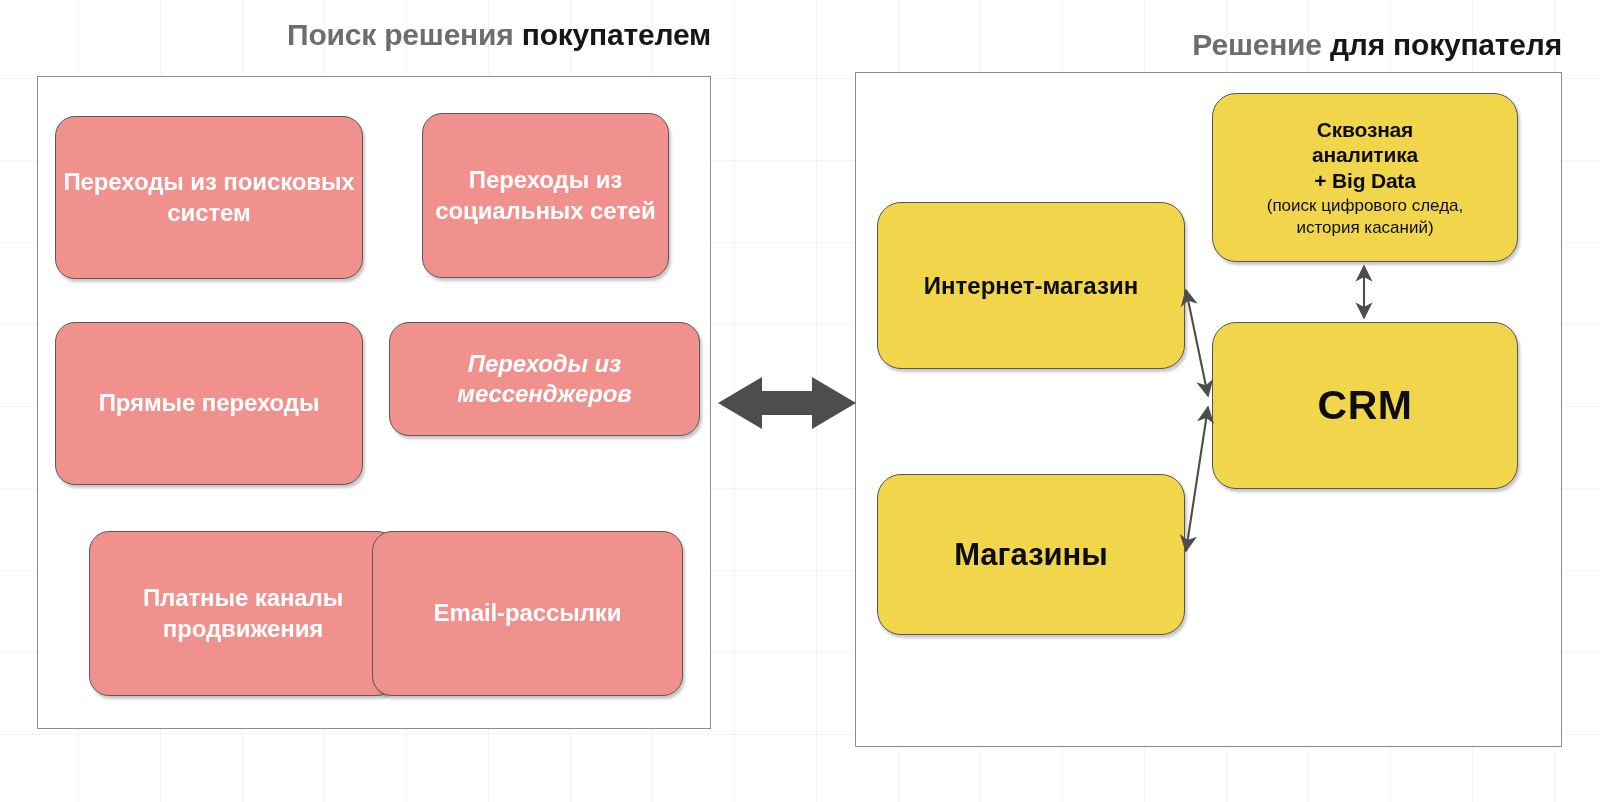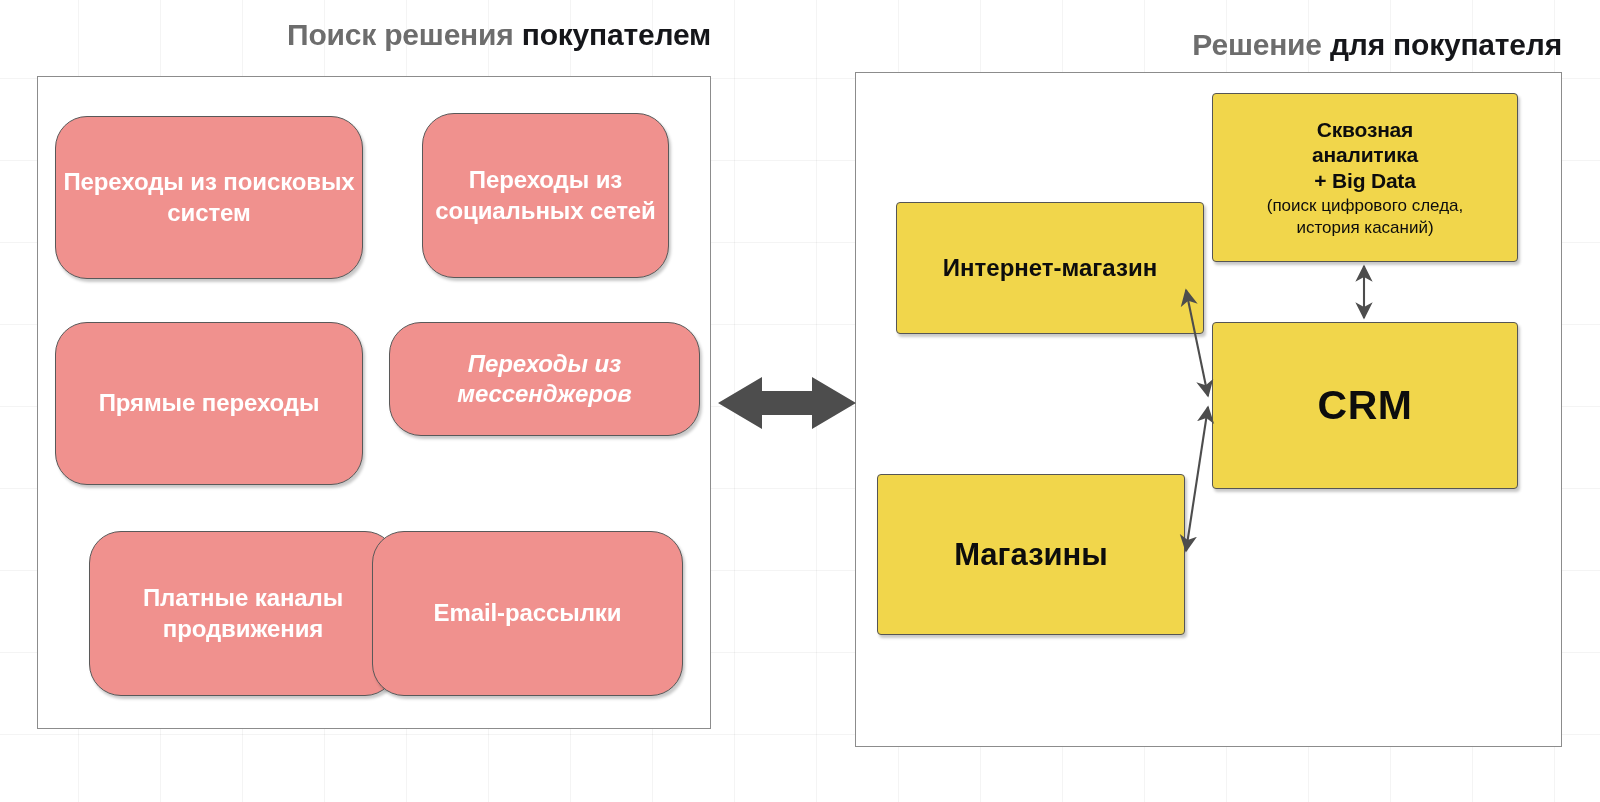--- a/index.html
+++ b/index.html
@@ -71,41 +71,41 @@
   }
 
   .node.pink {
     background: #f0918e;
     color: #ffffff;
     font-weight: bold;
     font-size: 24px;
     line-height: 1.26;
     letter-spacing: -0.1px;
     border-color: #595959;
-    border-radius: 32px;
+    border-radius: 20px;
   }
 
   .node.yellow {
     background: #f1d64b;
     color: #0d0d0d;
     border-color: #555555;
-    border-radius: 4px;
+    border-radius: 24px;
   }
 
   
   #pink-0 { left: 55px;  top: 116px; width: 308px; height: 163px; }
   #pink-1 { left: 389px; top: 113px; width: 247px; height: 165px; margin-left: 33px; }
   #pink-2 { left: 55px;  top: 322px; width: 308px; height: 163px; }
   #pink-3 { left: 389px; top: 322px; width: 311px; height: 114px; font-style: italic; }
   #pink-4 { left: 55px;  top: 531px; width: 308px; height: 165px; margin-left: 34px; }
   #pink-5 { left: 372px; top: 531px; width: 311px; height: 165px; }
 
   
   #yl-shop {
-    left: 896px; top: 202px; width: 308px; height: 132px;
+    left: 877px; top: 202px; width: 308px; height: 167px;
     font-size: 24px; font-weight: bold; text-align: right;
   }
   #yl-stores {
     left: 877px; top: 474px; width: 308px; height: 161px;
     font-size: 31px; font-weight: bold;
   }
   #yl-crm {
     left: 1212px; top: 322px; width: 306px; height: 167px;
     font-size: 41px; font-weight: bold; letter-spacing: 0.5px;
   }

